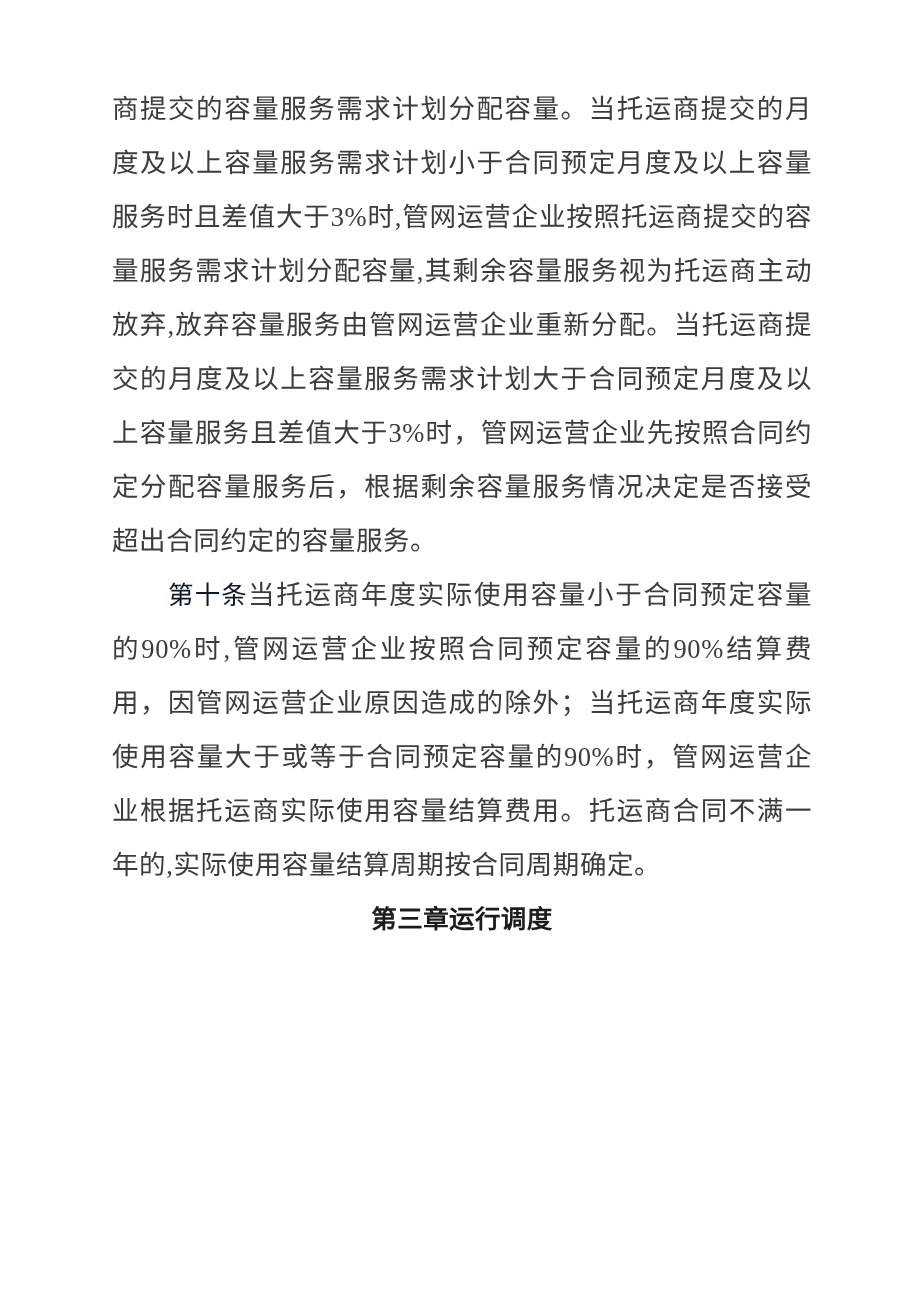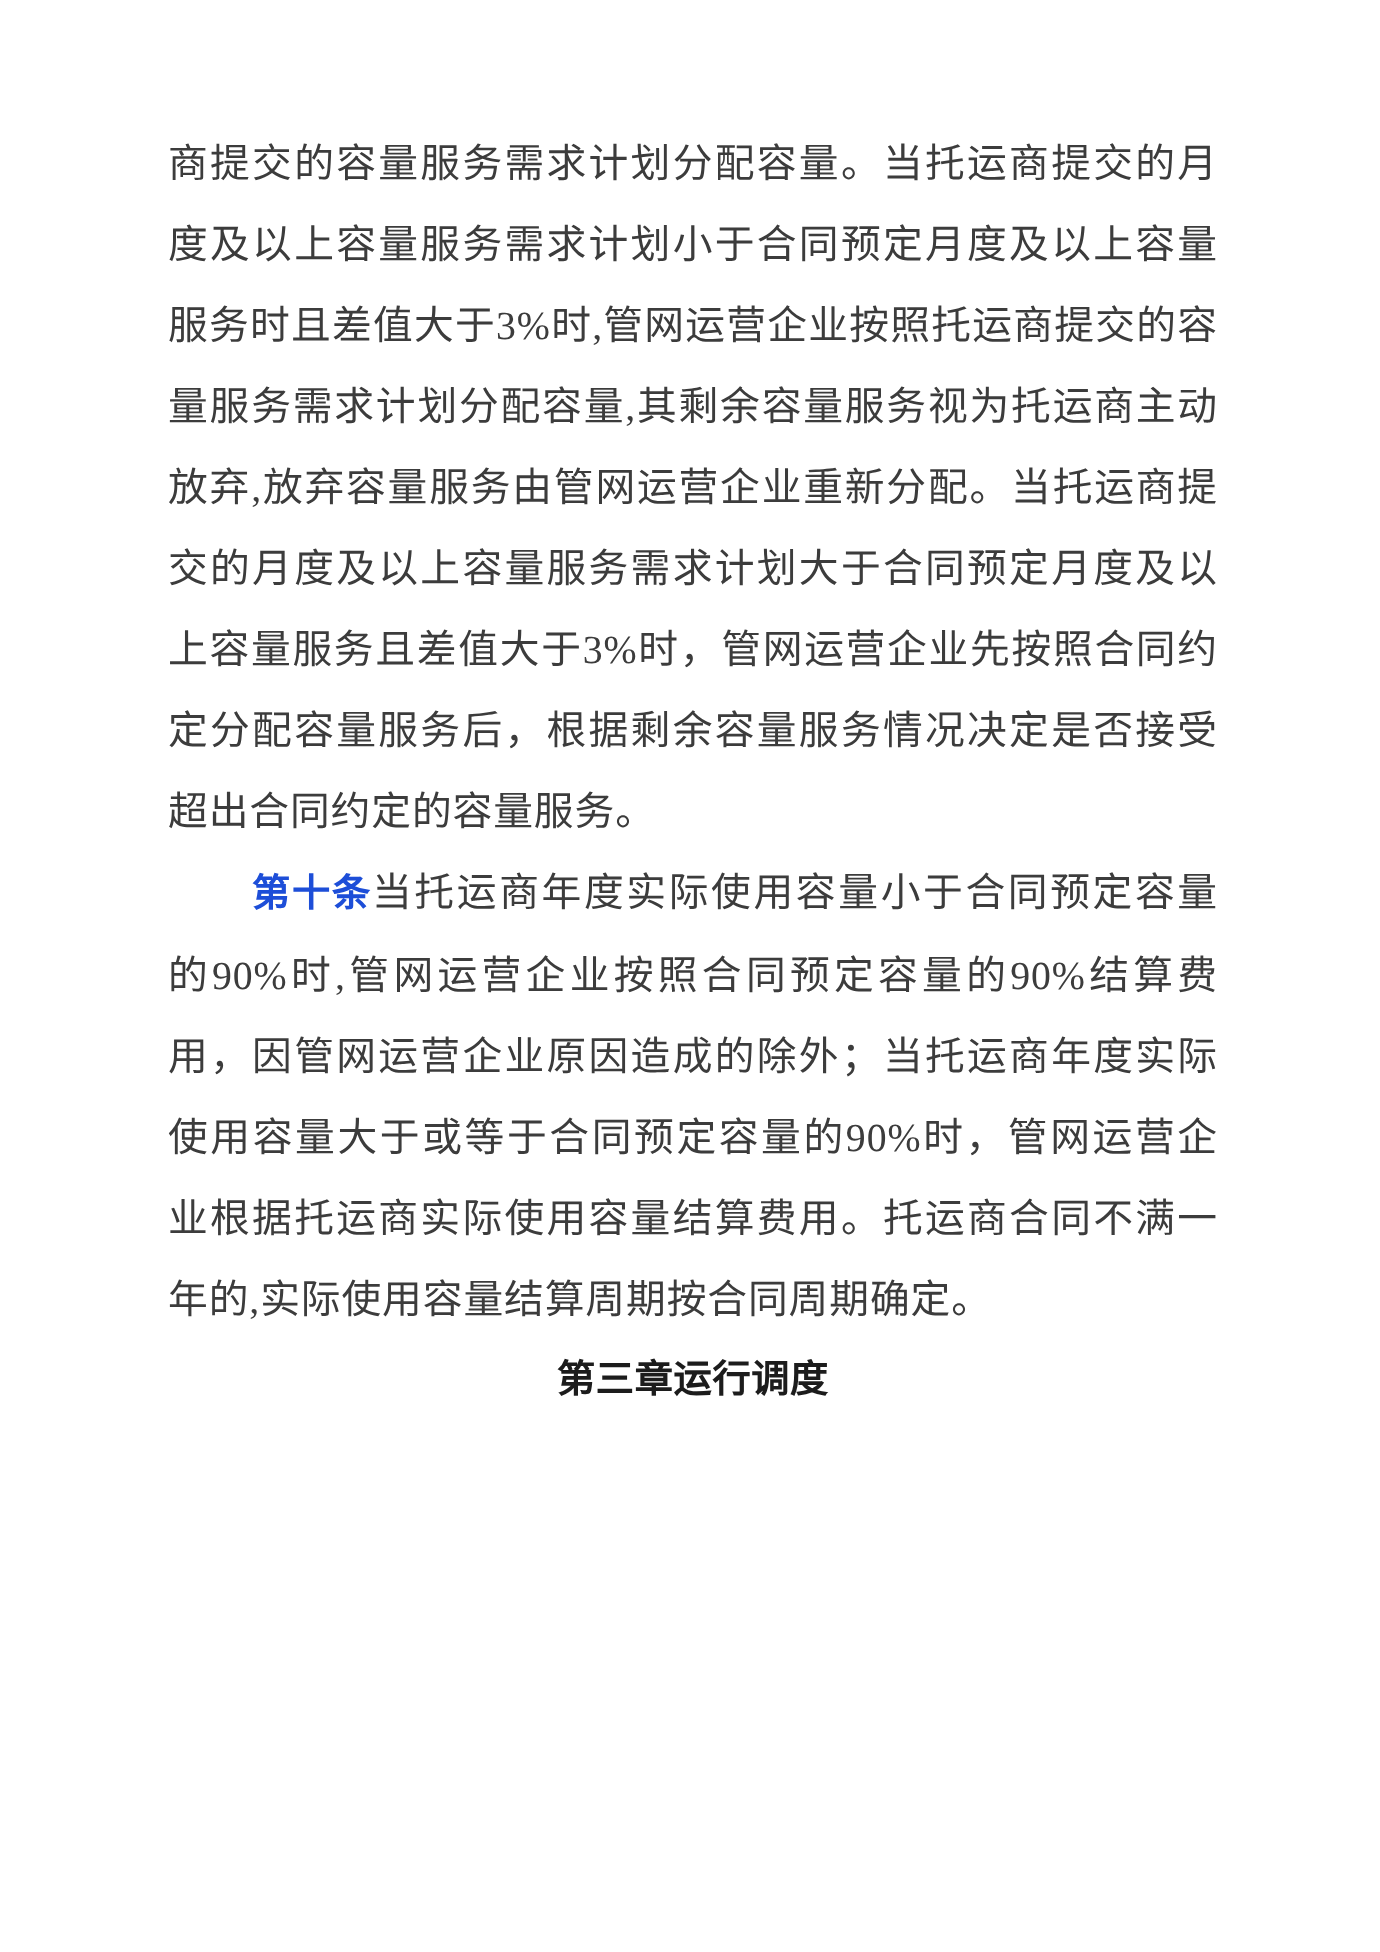--- a/index.html
+++ b/index.html
@@ -51,24 +51,24 @@
   .para.indent {
     text-indent: 56px;
   }
   .para.cont {
     text-indent: 0;
   }
 
   
   .art-no {
     font-family: "Liberation Sans", "DejaVu Sans", sans-serif;
-    font-weight: bold;
+    font-weight: normal;
     font-size: 25.5px;
     letter-spacing: 0px;
-    color: #1d4ed8;
+    color: #0f172a;
   }
 
   
   .chapter-heading {
     margin: 0;
     padding: 0;
     font-family: "Liberation Sans", "DejaVu Sans", sans-serif;
     font-weight: bold;
     font-size: 25.5px;
     line-height: 54px;

